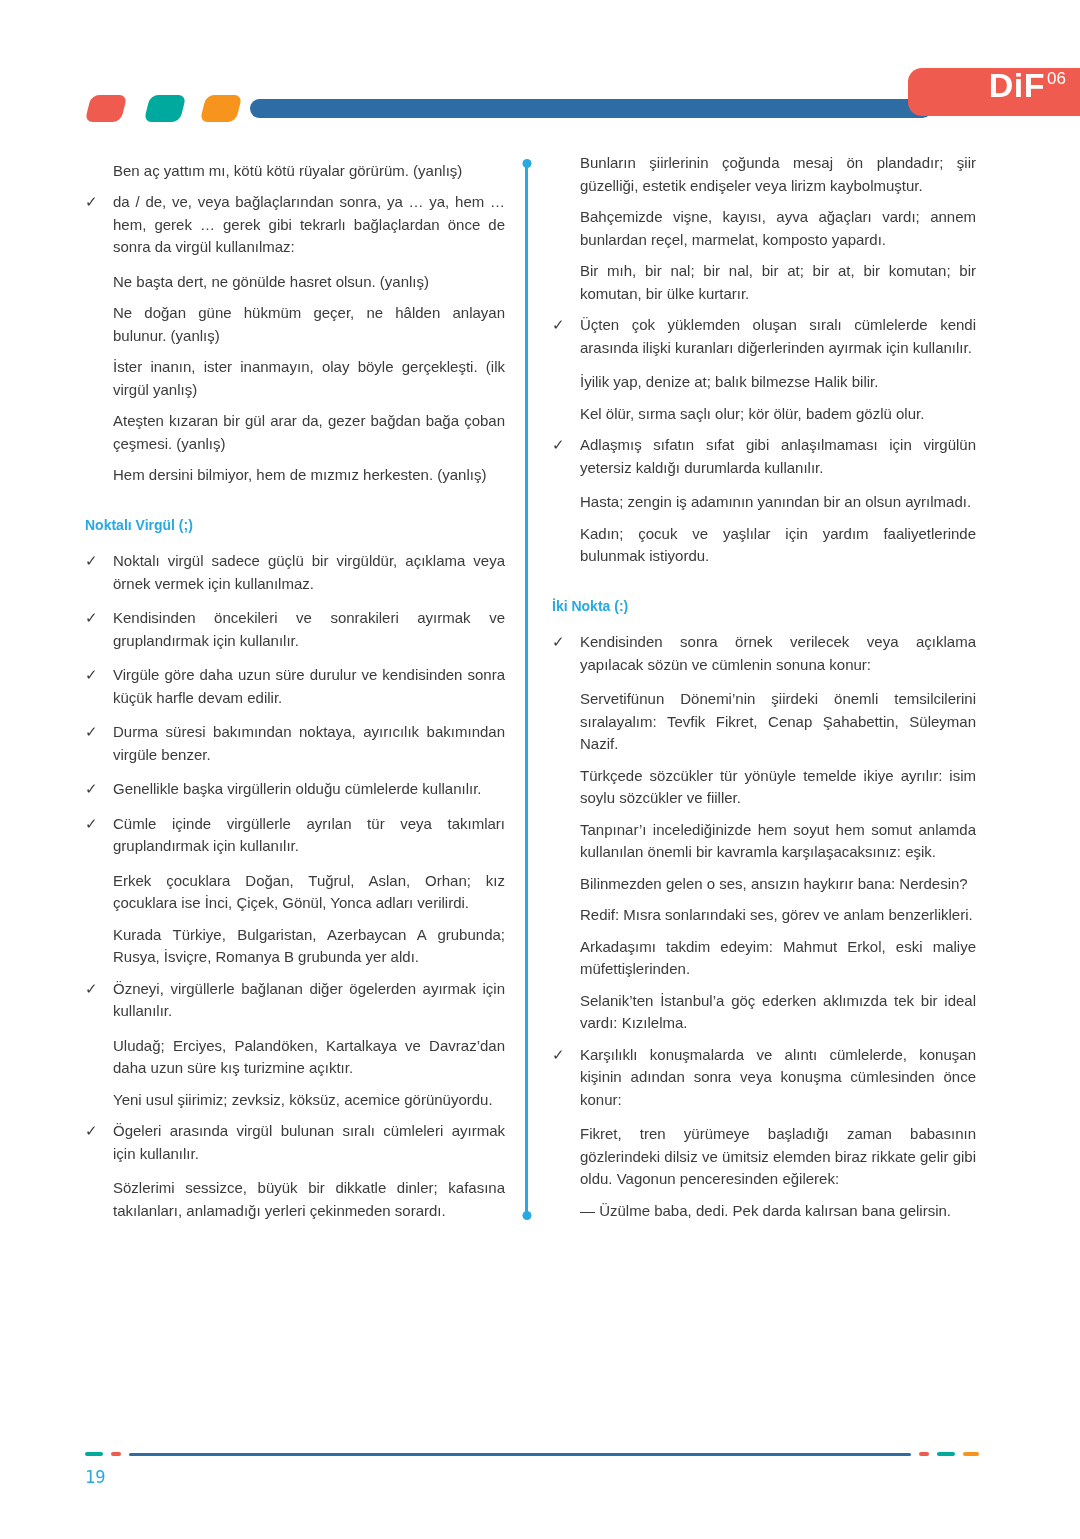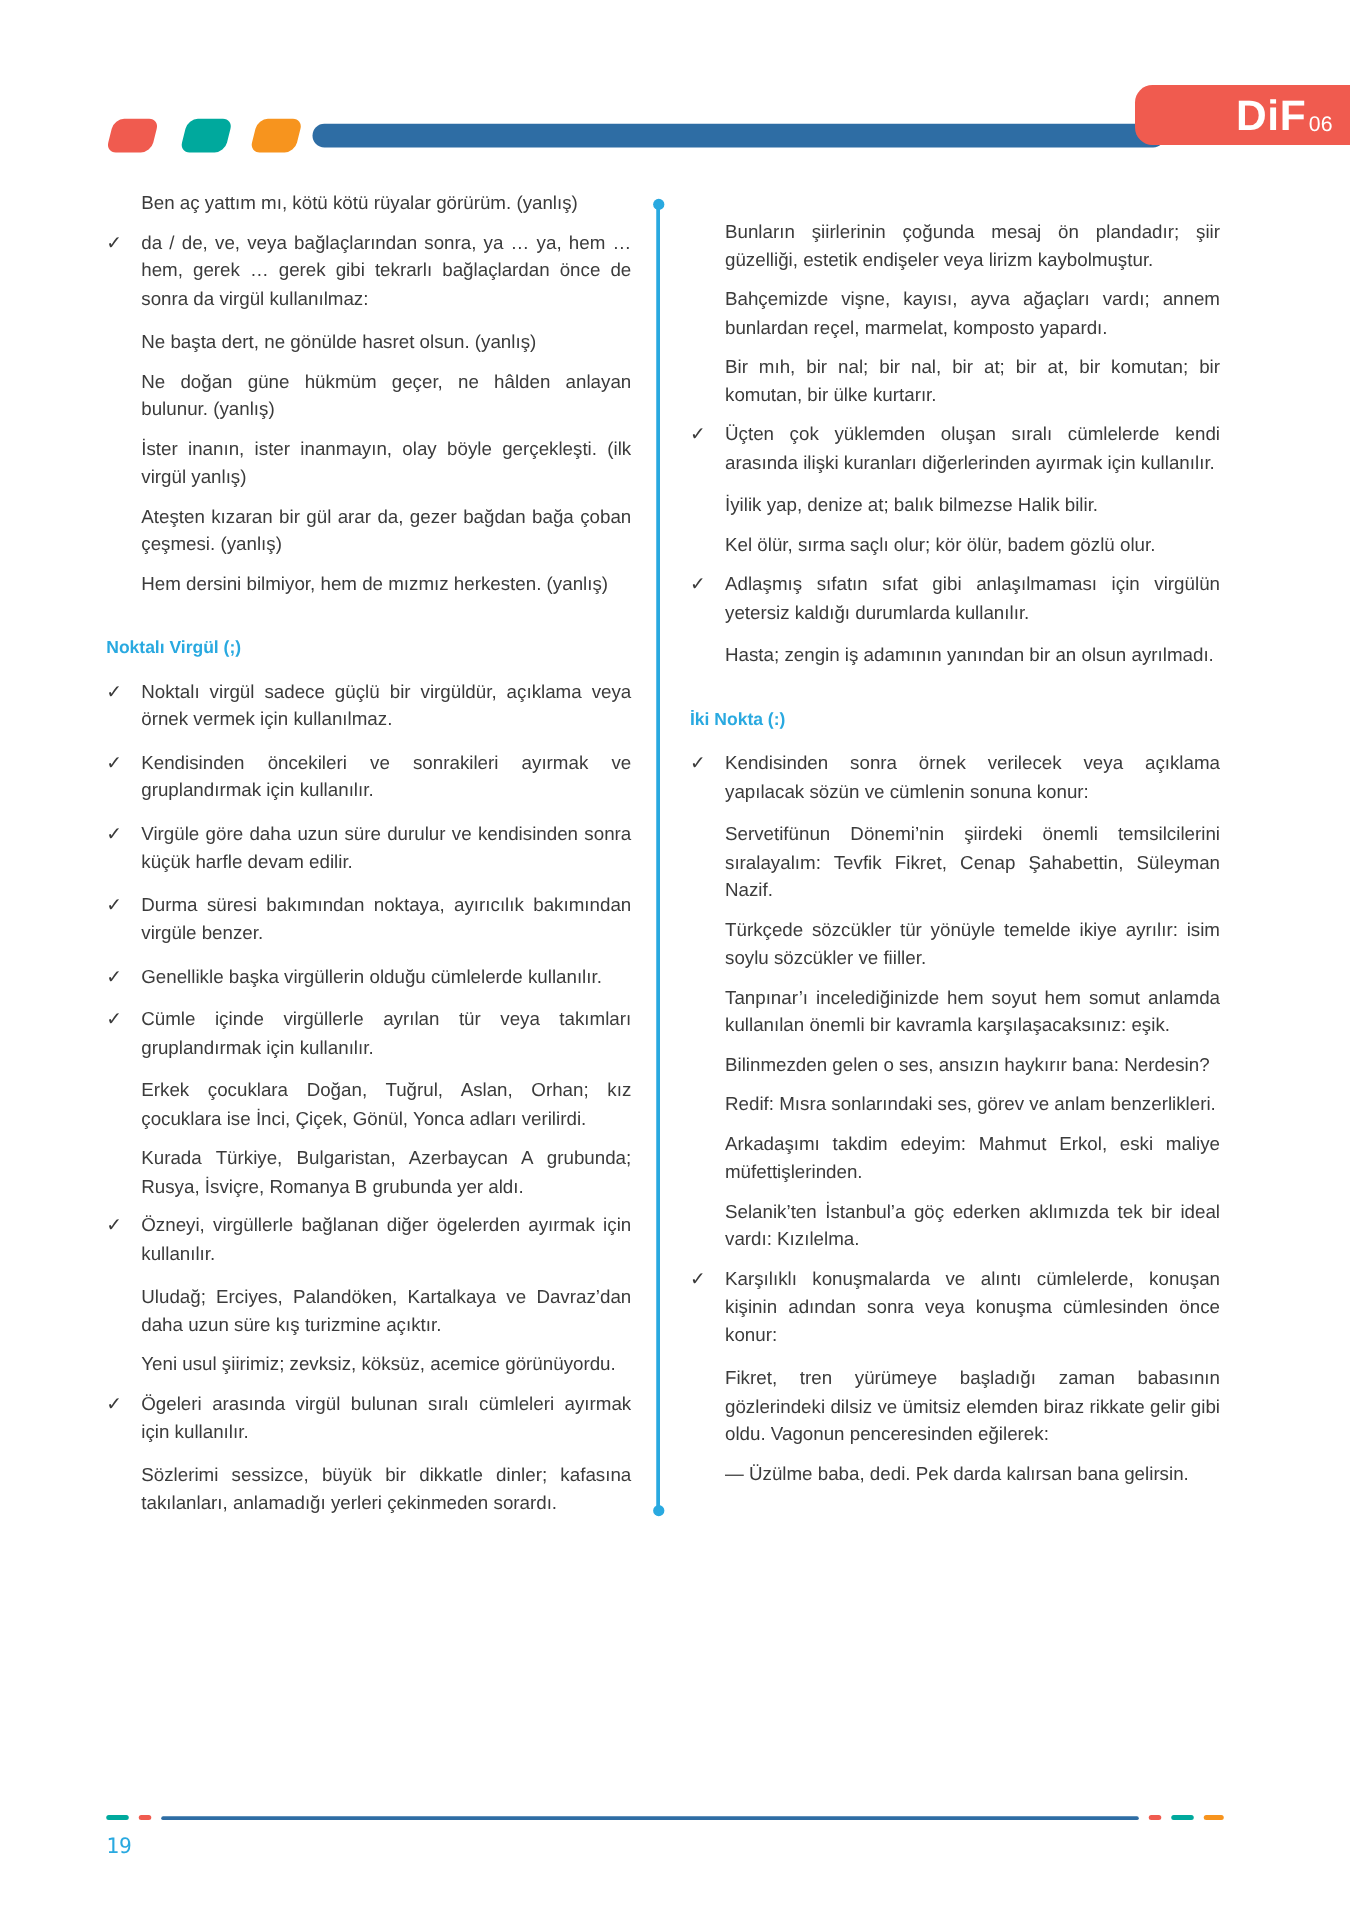--- a/index.html
+++ b/index.html
@@ -18,29 +18,29 @@
   .shape-red    { left:88px;  background:var(--coral,#f05b4f); }
   .shape-teal   { left:147px; background:var(--teal,#00a99d); }
   .shape-orange { left:203px; background:var(--orange,#f7941e); }
   .header-bar {
     position:absolute; left:250px; top:99px; width:682px; height:19px;
     border-radius:10px; background:var(--bar-blue,#2e6da4);
   }
   .logo-badge {
     position:absolute; right:0; top:68px; width:172px; height:48px;
     background:var(--coral,#f05b4f); border-radius:14px 0 0 14px;
-    display:flex; align-items:flex-end; justify-content:flex-end;
+    display:flex; justify-content:flex-end;
     padding:0 14px 6px 0; color:#fff;margin-left:44px;
   }
   .logo-text   { font-size:34px; font-weight:bold; line-height:1; letter-spacing:0.5px; }
   .logo-number { font-size:17px; font-weight:normal; line-height:1.25; margin-left:2px; }
 
   
   .columns {
-    display:flex; align-items:center;
+    display:flex; align-items:flex-end;
     padding-left:85px; padding-right:101px;
   }
   .col { text-align:justify; }
   .col-left  { width:420px; }
   .col-right { width:424px; }
   .divider {
     width:3px; border-radius:2px; background:var(--accent-blue,#29a9e0);
     margin:10px 24px 14px 20px; position:relative; align-self:stretch;
   }
   .divider::before, .divider::after {
@@ -153,20 +153,21 @@
           <span class="check">✓</span>
           <span class="txt">Üçten çok yüklemden oluşan sıralı cümlelerde kendi arasında ilişki kuranları diğerlerinden ayırmak için kullanılır.</span>
         </div>
         <div class="block example">İyilik yap, denize at; balık bilmezse Halik bilir.</div>
         <div class="block example">Kel ölür, sırma saçlı olur; kör ölür, badem gözlü olur.</div>
         <div class="block bullet">
           <span class="check">✓</span>
           <span class="txt">Adlaşmış sıfatın sıfat gibi anlaşılmaması için virgülün yetersiz kaldığı durumlarda kullanılır.</span>
         </div>
         <div class="block example">Hasta; zengin iş adamının yanından bir an olsun ayrılmadı.</div>
+        <div class="block example">Kadın; çocuk ve yaşlılar için yardım faaliyetlerinde bulunmak istiyordu.</div>
         <div class="block heading">İki Nokta (:)</div>
         <div class="block bullet">
           <span class="check">✓</span>
           <span class="txt">Kendisinden sonra örnek verilecek veya açıklama yapılacak sözün ve cümlenin sonuna konur:</span>
         </div>
         <div class="block example">Servetifünun Dönemi’nin şiirdeki önemli temsilcilerini sıralayalım: Tevfik Fikret, Cenap Şahabettin, Süleyman Nazif.</div>
         <div class="block example">Türkçede sözcükler tür yönüyle temelde ikiye ayrılır: isim soylu sözcükler ve fiiller.</div>
         <div class="block example">Tanpınar’ı incelediğinizde hem soyut hem somut anlamda kullanılan önemli bir kavramla karşılaşacaksınız: eşik.</div>
         <div class="block example">Bilinmezden gelen o ses, ansızın haykırır bana: Nerdesin?</div>
         <div class="block example">Redif: Mısra sonlarındaki ses, görev ve anlam benzerlikleri.</div>

